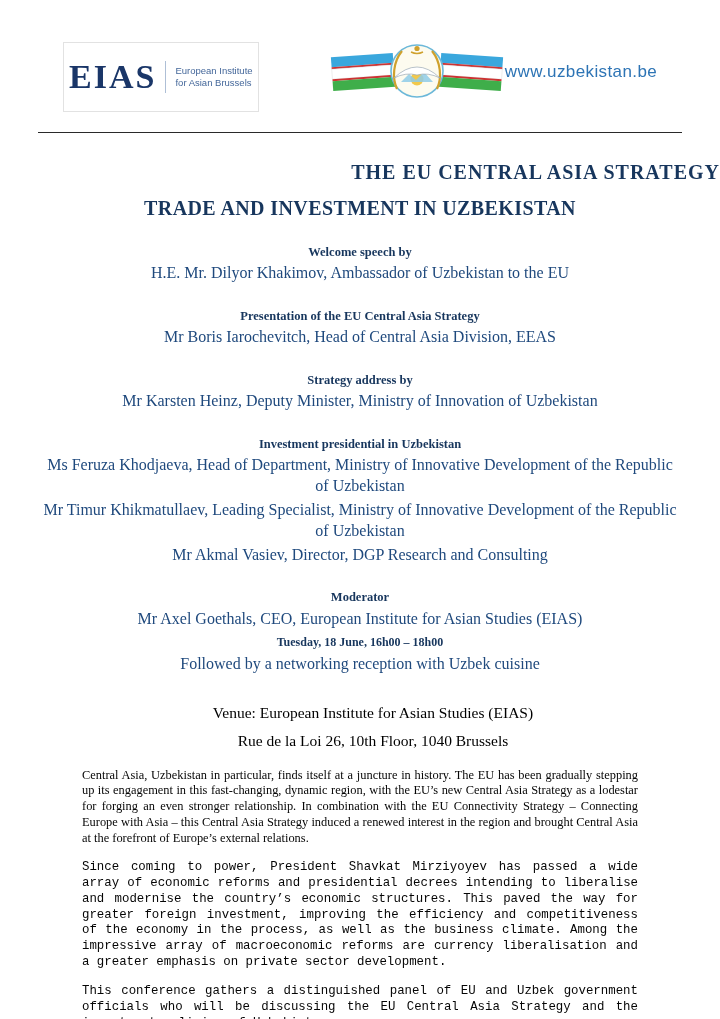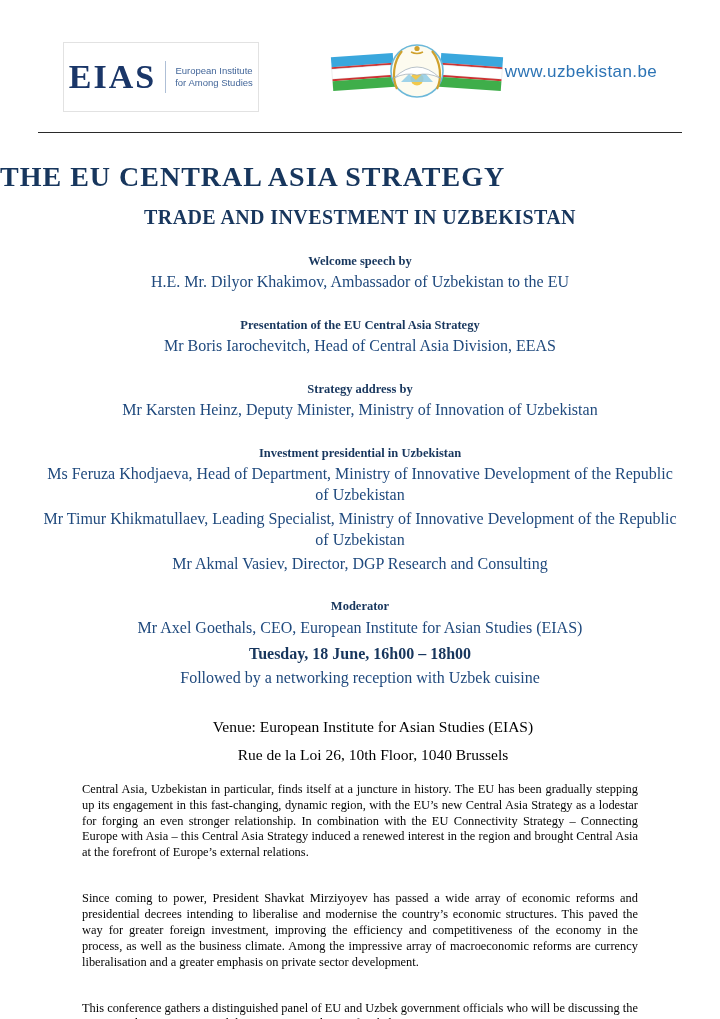--- a/index.html
+++ b/index.html
@@ -7,61 +7,61 @@
   body { font-family: "Liberation Serif", serif; color: #000; }
   .page { width: 720px; height: 1019px; padding-top: 28px; background: #fff; }
 
   
   .logos { display: flex; justify-content: center; align-items: flex-start; gap: 70px; padding-top: 14px; }
   .eias-logo { width: 196px; height: 70px; border: 1px solid #e2e2e2; background: #fff;
                display: flex; align-items: center; justify-content: center; gap: 9px; }
   .eias-acronym { font-family: "Liberation Serif", serif; font-weight: bold; font-size: 34px;
                   color: #1a3668; letter-spacing: 2px; }
   .eias-divider { width: 1px; height: 32px; background: #aebfd6; }
-  .eias-name { font-family: "Liberation Sans", sans-serif; font-size: 9.5px; color: #44679a; line-height: 1.3; text-align: center; }
+  .eias-name { font-family: "Liberation Sans", sans-serif; font-size: 9.5px; color: #44679a; line-height: 1.3; }
   .uz-logo { display: flex; flex-direction: row; align-items: center; }
   .uz-url { font-family: "Liberation Sans", sans-serif; font-size: 17px; color: #2d74b5;
             margin-top: 1px; letter-spacing: 0.4px; cursor: pointer; }
 
   .rule { border: none; border-top: 1.5px solid #2a2a2a; width: 644px; margin: 20px auto 0; }
 
   
-  .title { text-align: left; color: #17365d; font-size: 28px; font-weight: bold;
+  .title { text-align: right; color: #17365d; font-size: 20px; font-weight: bold;
            letter-spacing: 1px; margin-top: 28px; }
   .subtitle { text-align: center; color: #17365d; font-size: 20px; font-weight: bold;
               letter-spacing: 0.4px; margin-top: 13px; }
 
   
   .program { width: 666px; margin: 12px auto 0; text-align: center; }
   .prog { line-height: 1.3; }
   .prog.heading { font-size: 12.5px; font-weight: bold; color: #17365d; margin: 24px 0 2px; }
   .prog.speaker { font-size: 16px; color: #1f497d; margin: 3px 12px; }
-  .prog.datetime { font-size: 16px; font-weight: bold; color: #17365d; margin: 6px 0 3px; }
+  .prog.datetime { font-size: 12px; font-weight: bold; color: #17365d; margin: 6px 0 3px; }
 
   
   .venue { text-align: center; color: #000; font-size: 15.5px; line-height: 1.8; margin-top: 24px; margin-left: 26px; }
 
   
   .body-text { width: 556px; margin: 13px auto 0; font-size: 12.4px; line-height: 1.28;
                text-align: justify; color: #050505; }
-  .body-text p + p { margin-top: 30px; }
+  .body-text p + p { margin-top: 13px; font-family: Liberation Mono, monospace; }
 </style>
 </head>
 <body>
 
 <div class="page">
 
   <div class="logos">
 
     <div class="eias-logo">
       <span class="eias-acronym">EIAS</span>
       <span class="eias-divider"></span>
       <span class="eias-name">
         <span>European Institute</span><br>
-        <span>for Among Studies</span>
+        <span>for Asian Brussels</span>
       </span>
     </div>
 
     <div class="uz-logo">
       <svg width="176" height="58" viewBox="0 0 176 58">
 
         <g transform="rotate(-4 34 30)">
           <rect x="3" y="13" width="62" height="10" fill="#3aa7dd"></rect>
           <rect x="3" y="23" width="62" height="2" fill="#cc3333"></rect>
           <rect x="3" y="25" width="62" height="10" fill="#ffffff" stroke="#d5d5d5" stroke-width="0.4"></rect>

